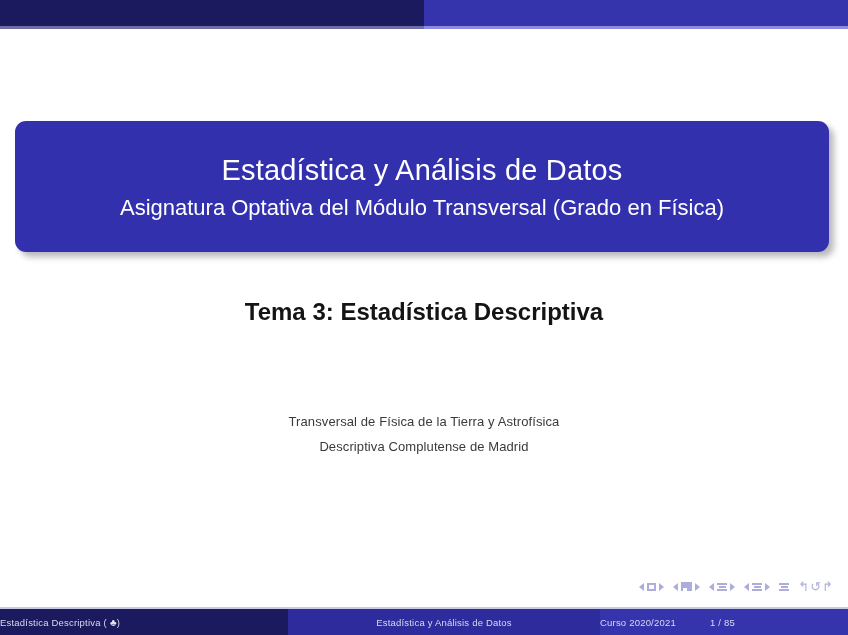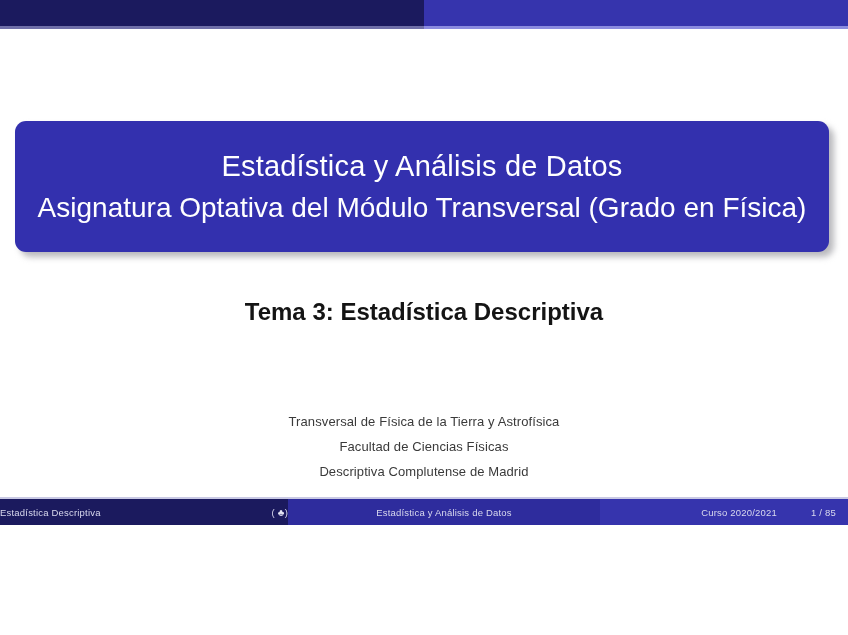--- a/index.html
+++ b/index.html
@@ -7,21 +7,21 @@
     padding: 0;
     background: #ffffff;
   }
   body {
     font-family: "Liberation Sans", sans-serif;
   }
 
   .slide {
     position: relative;
     width: 848px;
-    height: 525px;
+    height: 635px;
     background: #ffffff;
     overflow: hidden;
   }
 
   
   .headbar {
     position: absolute;
     top: 0;
     height: 26px;
   }
@@ -80,21 +80,21 @@
   .title-main {
     color: #ffffff;
     font-size: 29px;
     line-height: 1.25;
     letter-spacing: 0.2px;
     text-align: center;
     padding-bottom: 2px;
   }
   .title-sub {
     color: #ffffff;
-    font-size: 28px;
+    font-size: 22px;
     line-height: 1.25;
     text-align: center;
     padding-top: 4px;
   }
 
   
   .tema {
     position: absolute;
     left: 0;
     top: 298px;
@@ -198,31 +198,31 @@
     display: flex;
     align-items: center;
     color: #d9d9ee;
     font-size: 9.5px;
     letter-spacing: 0.2px;
     white-space: nowrap;
   }
   .foot-left {
     width: 288px;
     background: #1b1a5e;
-    justify-content: space-between;
+    justify-content: flex-start;
   }
   .foot-center {
     width: 312px;
     background: #2e2c9d;
     justify-content: center;
   }
   .foot-right {
     width: 248px;
     background: #3634ad;
-    justify-content: flex-end;
+    justify-content: flex-start;
     padding-right: 12px;
     box-sizing: border-box;
     gap: 34px;
   }
   .foot-top-line {
     position: absolute;
     left: 0;
     bottom: 26px;
     width: 848px;
     height: 2px;
@@ -248,21 +248,20 @@
   <div class="titlebox-shadow"></div>
   <div class="titlebox">
     <div class="title-main">Estadística y Análisis de Datos</div>
     <div class="title-sub">Asignatura Optativa del Módulo Transversal (Grado en Física)</div>
   </div>
 
   <div class="tema">Tema 3: Estadística Descriptiva</div>
 
   <div class="affiliation">
     <div>Transversal de Física de la Tierra y Astrofísica</div>
-    <div>Facultad de Ciencias Físicas</div>
     <div>Descriptiva Complutense de Madrid</div>
   </div>
 
   <div class="navsyms">
     <div class="navgroup">
       <span class="tri-l"></span>
       <span class="sq-slide"></span>
       <span class="tri-r"></span>
     </div>
     <div class="navgroup">

